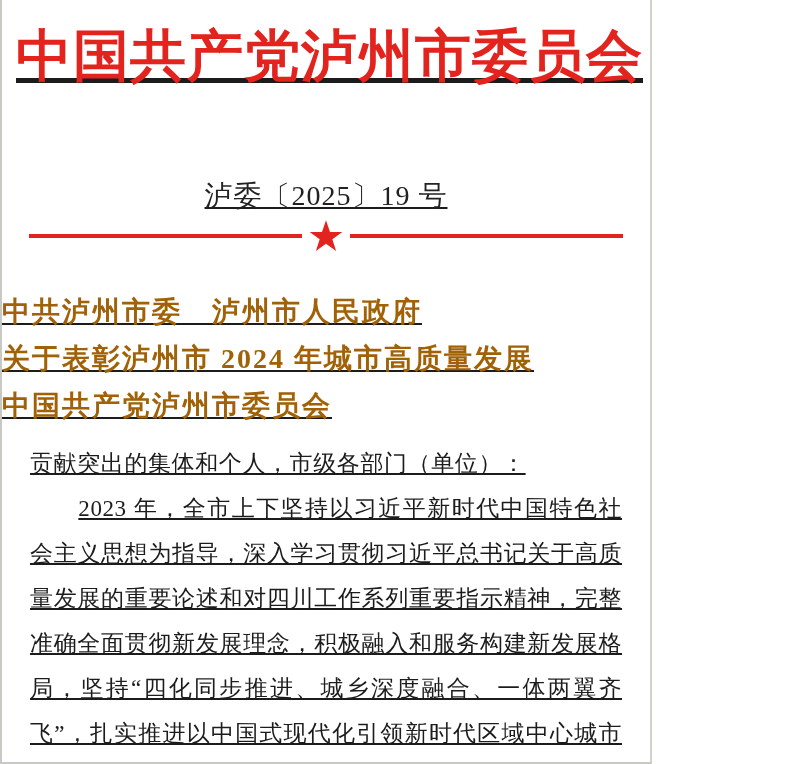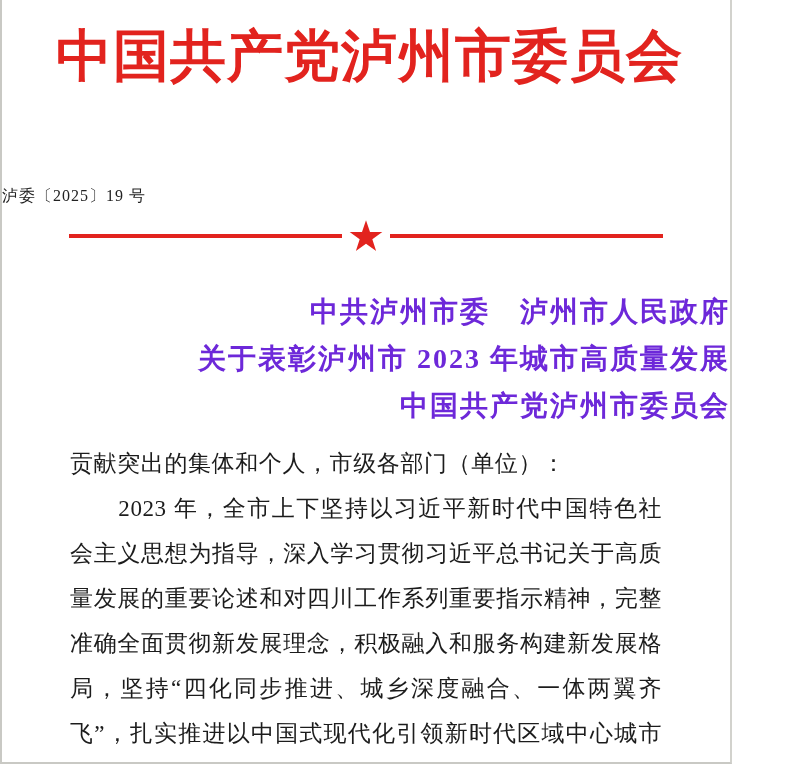--- a/index.html
+++ b/index.html
@@ -2,45 +2,47 @@
 <html style="--red: #e2231e;"><head>
 <meta charset="utf-8">
 <style>
   html, body {
     margin: 0;
     padding: 0;
     background: #ffffff;
   }
   .page {
     position: relative;
-    width: 732px;
+    width: 652px;
     height: 764px;
     box-sizing: border-box;
     background: #ffffff;
     border-left: 2px solid #c9c9c4;
     border-right: 2px solid #d2d2cd;
     border-bottom: 2px solid #c9c9c4;
     overflow: hidden;
     font-family: "Liberation Serif", "DejaVu Serif", serif;
     color: #1c1c1c;
+    text-decoration: underline;
   }
   .org-title {
     margin: 16px auto 0 auto;
     width: 620px;
     text-align: center;
     font-size: 56px;
     line-height: 80px;
     font-weight: 900;
     letter-spacing: 1px;
     color: var(--red);
     white-space: nowrap;
   }
   .doc-number {
     margin-top: 84px;
-    font-size: 16px;
+    text-align: center;
+    font-size: 28px;
     line-height: 32px;
     letter-spacing: 1px;
     color: #222222;
   }
   .divider {
     width: 594px;
     margin: 6px auto 0 auto;
     display: flex;
     align-items: center;
     height: 36px;
@@ -54,26 +56,26 @@
     width: 34px;
     height: 34px;
     margin: 0 7px;
     display: flex;
     align-items: center;
     justify-content: center;
   }
   .divider .star svg { display: block; }
   .doc-title {
     margin-top: 34px;
-    text-align: right;
+    text-align: left;
     font-weight: 700;
     font-size: 28px;
     line-height: 47px;
     letter-spacing: 2px;
-    color: #6d28d9;
+    color: #a16207;
   }
   .content {
     width: 592px;
     margin: 12px auto 0 auto;
     font-size: 23px;
     line-height: 45px;
     letter-spacing: 0.6px;
     color: #1c1c1c;
   }
   .content p {
@@ -99,21 +101,21 @@
     <span class="star">
       <svg width="34" height="34" viewBox="0 0 100 100" aria-hidden="true">
         <polygon points="50,4 61.8,38.2 98,38.2 68.6,59.8 79.8,94 50,73 20.2,94 31.4,59.8 2,38.2 38.2,38.2" fill="#e2231e"></polygon>
       </svg>
     </span>
     <span class="rule"></span>
   </div>
 
   <div class="doc-title">
     <div>中共泸州市委　泸州市人民政府</div>
-    <div>关于表彰泸州市 2023 年城市高质量发展</div>
+    <div>关于表彰泸州市 2024 年城市高质量发展</div>
     <div>中国共产党泸州市委员会</div>
   </div>
 
   <div class="content">
     <p class="salutation">贡献突出的集体和个人，市级各部门（单位）：</p>
     <p class="paragraph">2023 年，全市上下坚持以习近平新时代中国特色社会主义思想为指导，深入学习贯彻习近平总书记关于高质量发展的重要论述和对四川工作系列重要指示精神，完整准确全面贯彻新发展理念，积极融入和服务构建新发展格局，坚持“四化同步推进、城乡深度融合、一体两翼齐飞”，扎实推进以中国式现代化引领新时代区域中心城市建设，涌现出一批成绩显著、贡献突出的集体和个人。</p>
   </div>
 
 </div>
 

